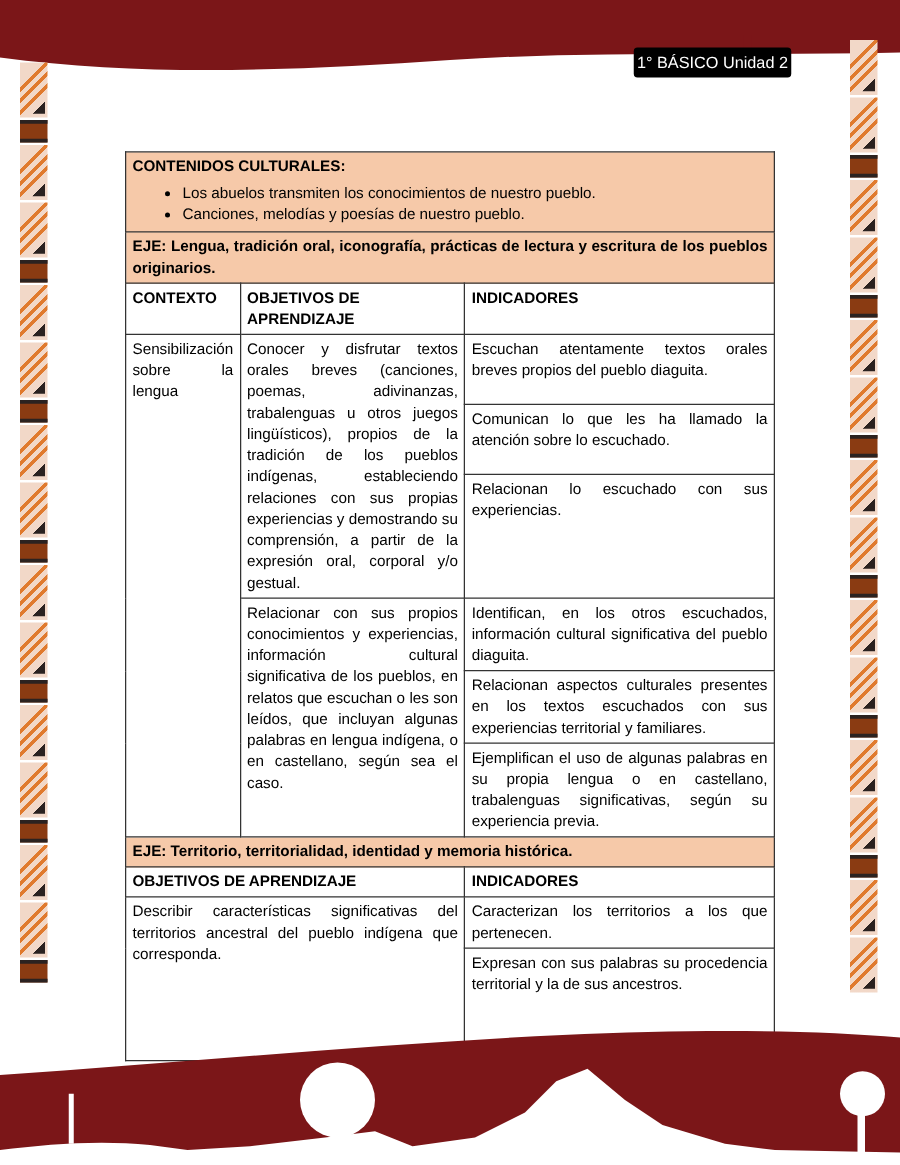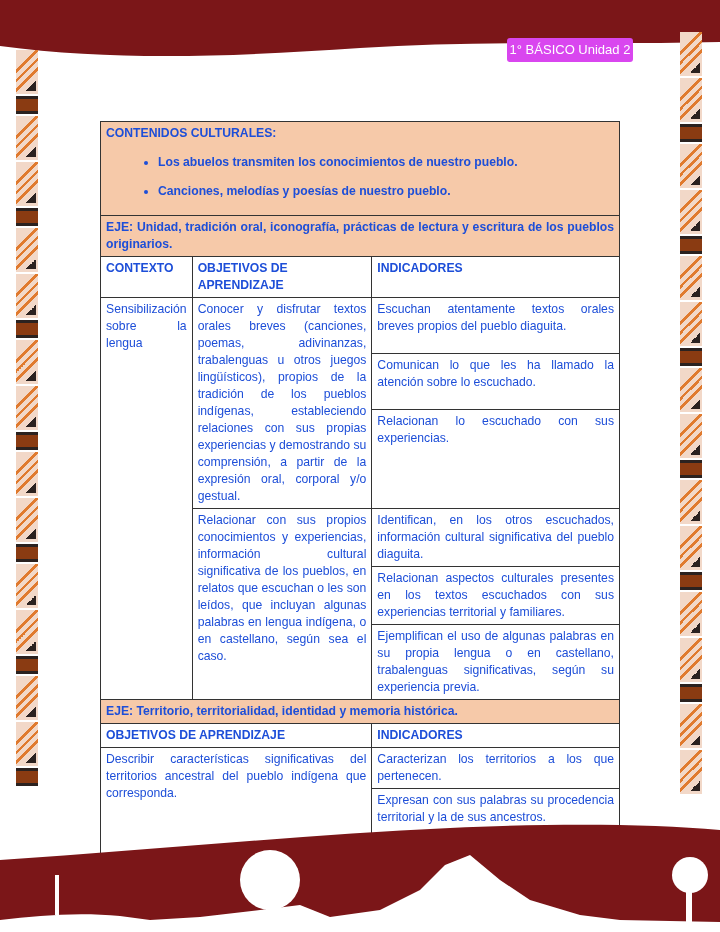--- a/index.html
+++ b/index.html
@@ -1,38 +1,38 @@
 <!DOCTYPE html>
 <html><head>
 <meta charset="utf-8">
 <style>
   html, body { margin:0; padding:0; }
   body { width:720px; height:932px; position:relative; overflow:hidden; background:#ffffff;
          font-family: "Liberation Sans", sans-serif; }
   .header-wave { position:absolute; left:0; top:0; width:720px; height:80px; }
-  .badge { position:absolute; left:507px; top:38px; width:126px; height:24px; background:#d946ef;
+  .badge { position:absolute; left:507px; top:38px; width:126px; height:24px; background:#000000;
            border-radius:3px; color:#fff; font-size:13px; line-height:24px; text-align:center; }
   .badge-stem { position:absolute; left:595px; top:28px; width:6px; height:12px; background:#7b1618; }
   .border-strip { position:absolute; top:50px; width:22px; height:780px; }
   .border-left { left:16px; }
   .border-right { left:680px; top:32px; height:790px; }
   .tile { width:22px; height:44px; margin-bottom:2px; position:relative;
           background: linear-gradient(135deg, #f2d8c8 0%, #f2d8c8 30%, #e07a2e 30%, #e07a2e 36%, #f2d8c8 36%, #f2d8c8 44%, #e07a2e 44%, #e07a2e 50%, #f2d8c8 50%, #f2d8c8 58%, #e07a2e 58%, #e07a2e 64%, #f2d8c8 64%); }
   .tile::after { content:""; position:absolute; right:2px; bottom:3px; width:10px; height:10px;
           background: linear-gradient(135deg, transparent 50%, #2b2220 50%); }
   .band { width:22px; height:12px; margin-bottom:2px; background:#8a3b12; border-top:3px solid #2b2220; border-bottom:3px solid #2b2220; }
   .footer { position:absolute; left:0; top:820px; width:720px; height:112px; }
   table.doc { position:absolute; left:100px; top:121px; width:520px; border-collapse:collapse;
-              font-size:12.2px; color:#1d4ed8; }
+              font-size:12.2px; color:#000000; }
   table.doc td { border:1px solid #333; vertical-align:top; padding:3px 5px; line-height:17px; }
   .peach { background:#f6c9a9; }
   .bold { font-weight:bold; }
   .just { text-align:justify; }
   ul.bul { margin:4px 0 2px 0; padding-left:40px; }
-  ul.bul li { margin:12px;font-weight:bold; }
+  ul.bul li { margin:0; }
 </style>
 </head>
 <body>
 
 <svg class="header-wave" viewBox="0 0 720 80" preserveAspectRatio="none">
   <path d="M0,0 H720 V42 C600,45 480,40 360,48 C240,56 120,62 0,46 Z" fill="#7b1618"></path>
 </svg>
 <div class="badge-stem"></div>
 <div class="badge">1° BÁSICO Unidad 2</div>
 
@@ -91,21 +91,21 @@
       <tr class="peach">
     <td colspan="3" class="peach">
       <div class="bold">CONTENIDOS CULTURALES:</div>
       <ul class="bul">
         <li>Los abuelos transmiten los conocimientos de nuestro pueblo.</li>
         <li>Canciones, melodías y poesías de nuestro pueblo.</li>
       </ul>
     </td>
   </tr>
   <tr>
-    <td colspan="3" class="peach bold just">EJE: Unidad, tradición oral, iconografía, prácticas de lectura y escritura de los pueblos originarios.</td>
+    <td colspan="3" class="peach bold just">EJE: Lengua, tradición oral, iconografía, prácticas de lectura y escritura de los pueblos originarios.</td>
   </tr>
   <tr>
     <td class="bold">CONTEXTO</td>
     <td class="bold">OBJETIVOS DE APRENDIZAJE</td>
     <td class="bold">INDICADORES</td>
   </tr>
   <tr>
     <td rowspan="6" class="just">Sensibilización sobre la lengua</td>
     <td rowspan="3" class="just" style="height:180px">Conocer y disfrutar textos orales breves (canciones, poemas, adivinanzas, trabalenguas u otros juegos lingüísticos), propios de la tradición de los pueblos indígenas, estableciendo relaciones con sus propias experiencias y demostrando su comprensión, a partir de la expresión oral, corporal y/o gestual.</td>
     <td class="just">Escuchan atentamente textos orales breves propios del pueblo diaguita.</td>

